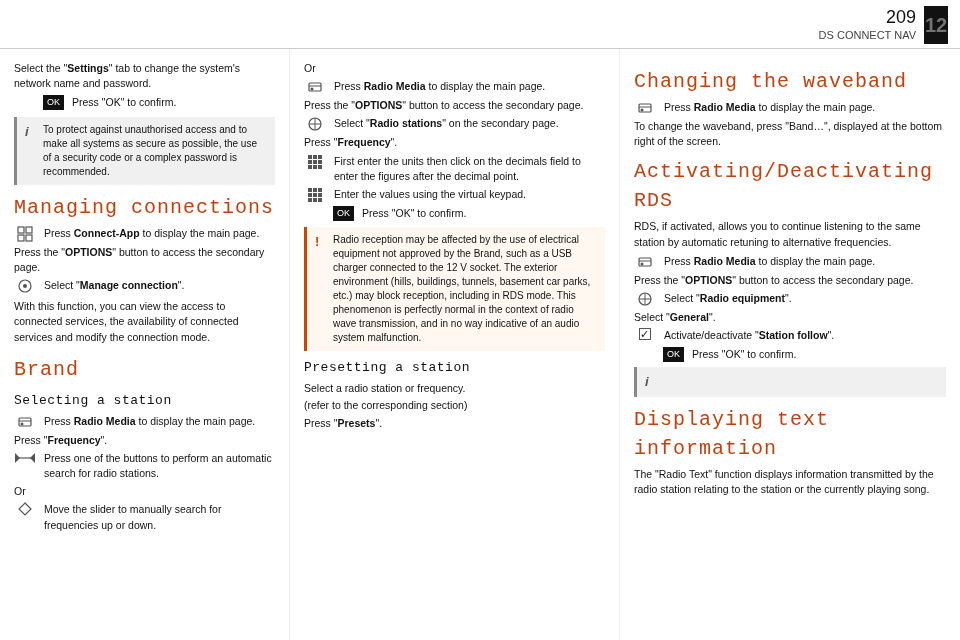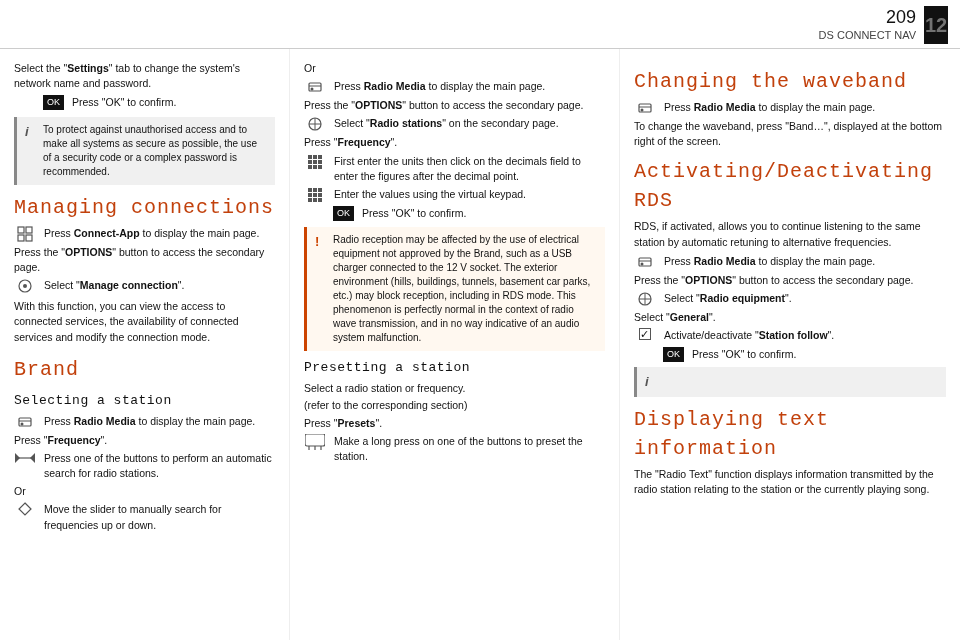--- a/index.html
+++ b/index.html
@@ -324,31 +324,20 @@
 
       <div class="warning-box">
         <span class="warning-icon">!</span>
         <span>Radio reception may be affected by the use of electrical equipment not approved by the Brand, such as a USB charger connected to the 12 V socket. The exterior environment (hills, buildings, tunnels, basement car parks, etc.) may block reception, including in RDS mode. This phenomenon is perfectly normal in the context of radio wave transmission, and in no way indicative of an audio system malfunction.</span>
       </div>
 
       <h3 class="sub-heading">Presetting a station</h3>
       <p>Select a radio station or frequency.</p>
       <p>(refer to the corresponding section)</p>
       <p>Press "<span class="bold">Presets</span>".</p>
-      <div class="step-row" style="margin-top:3px;">
-        <div class="step-icon">
-          <svg width="20" height="16" viewBox="0 0 20 16">
-              <rect x="0" y="0" width="20" height="12" rx="2" fill="none" stroke="#555" stroke-width="1.2"></rect>
-              <line x1="4" y1="12" x2="4" y2="16" stroke="#555" stroke-width="1.2"></line>
-              <line x1="10" y1="12" x2="10" y2="16" stroke="#555" stroke-width="1.2"></line>
-              <line x1="16" y1="12" x2="16" y2="16" stroke="#555" stroke-width="1.2"></line>
-            </svg>
-        </div>
-        <span class="step-text">Make a long press on one of the buttons to preset the station.</span>
-      </div>
     </div>
 
     <div class="col-right">
       <h2 class="section-heading">Changing the waveband</h2>
       <div class="step-row">
         <div class="step-icon">
           <svg width="16" height="16" viewBox="0 0 16 16">
               <rect x="2" y="4" width="12" height="8" rx="1" fill="none" stroke="#555" stroke-width="1.2"></rect>
               <line x1="2" y1="7" x2="14" y2="7" stroke="#555" stroke-width="1"></line>
               <circle cx="5" cy="10" r="1.5" fill="#555"></circle>

